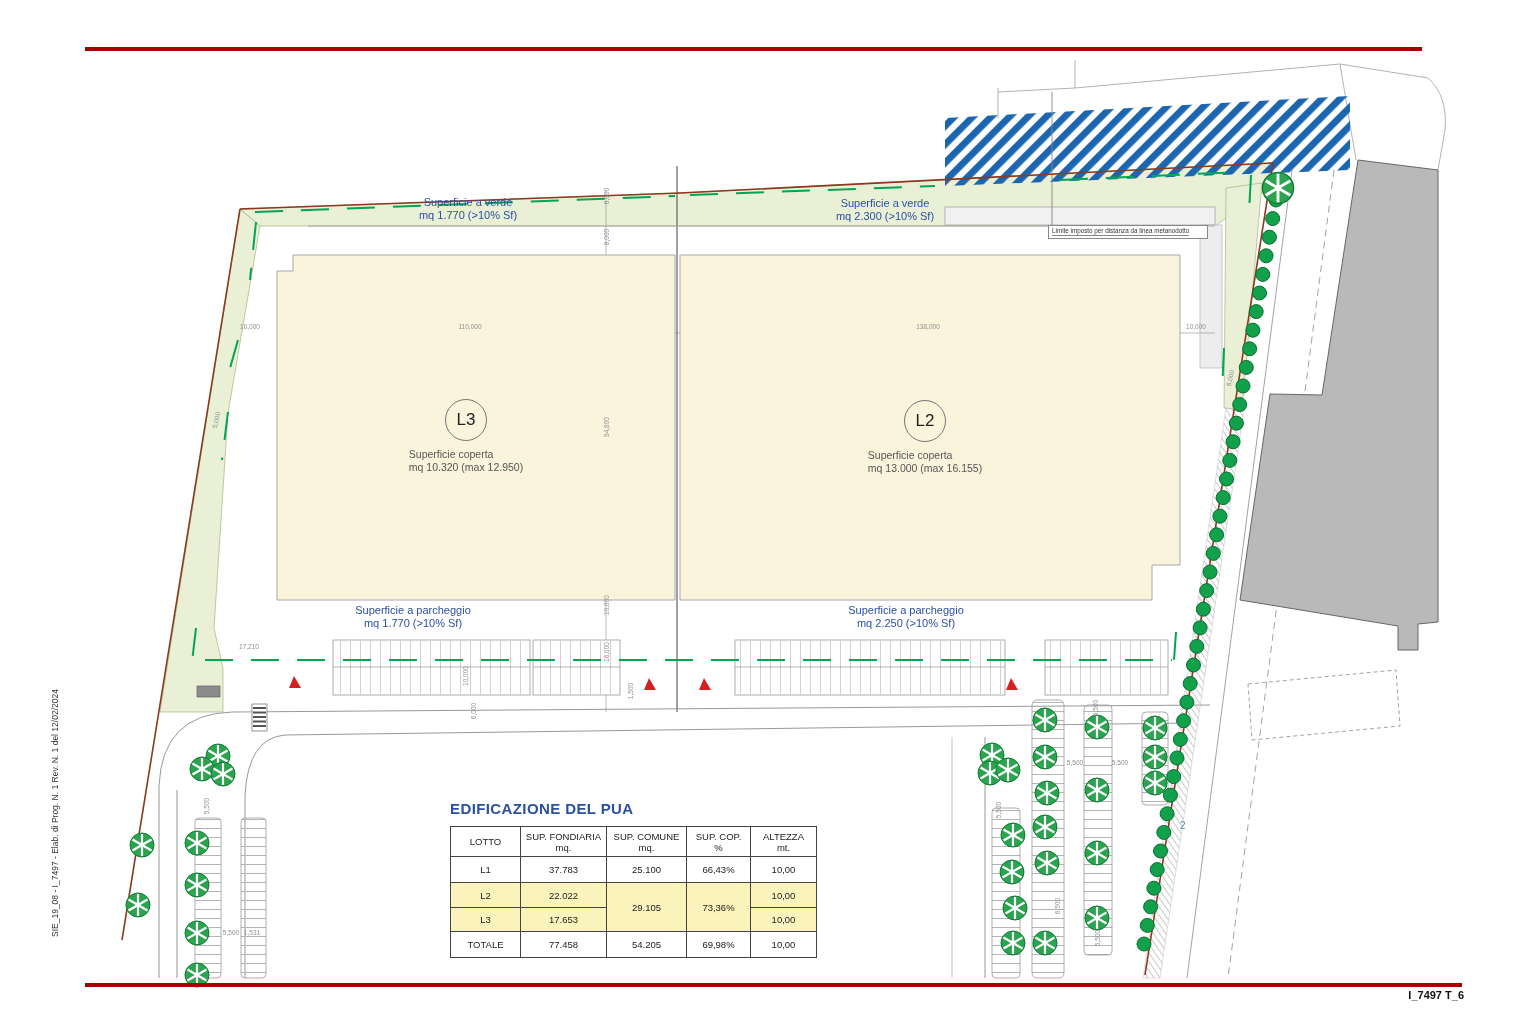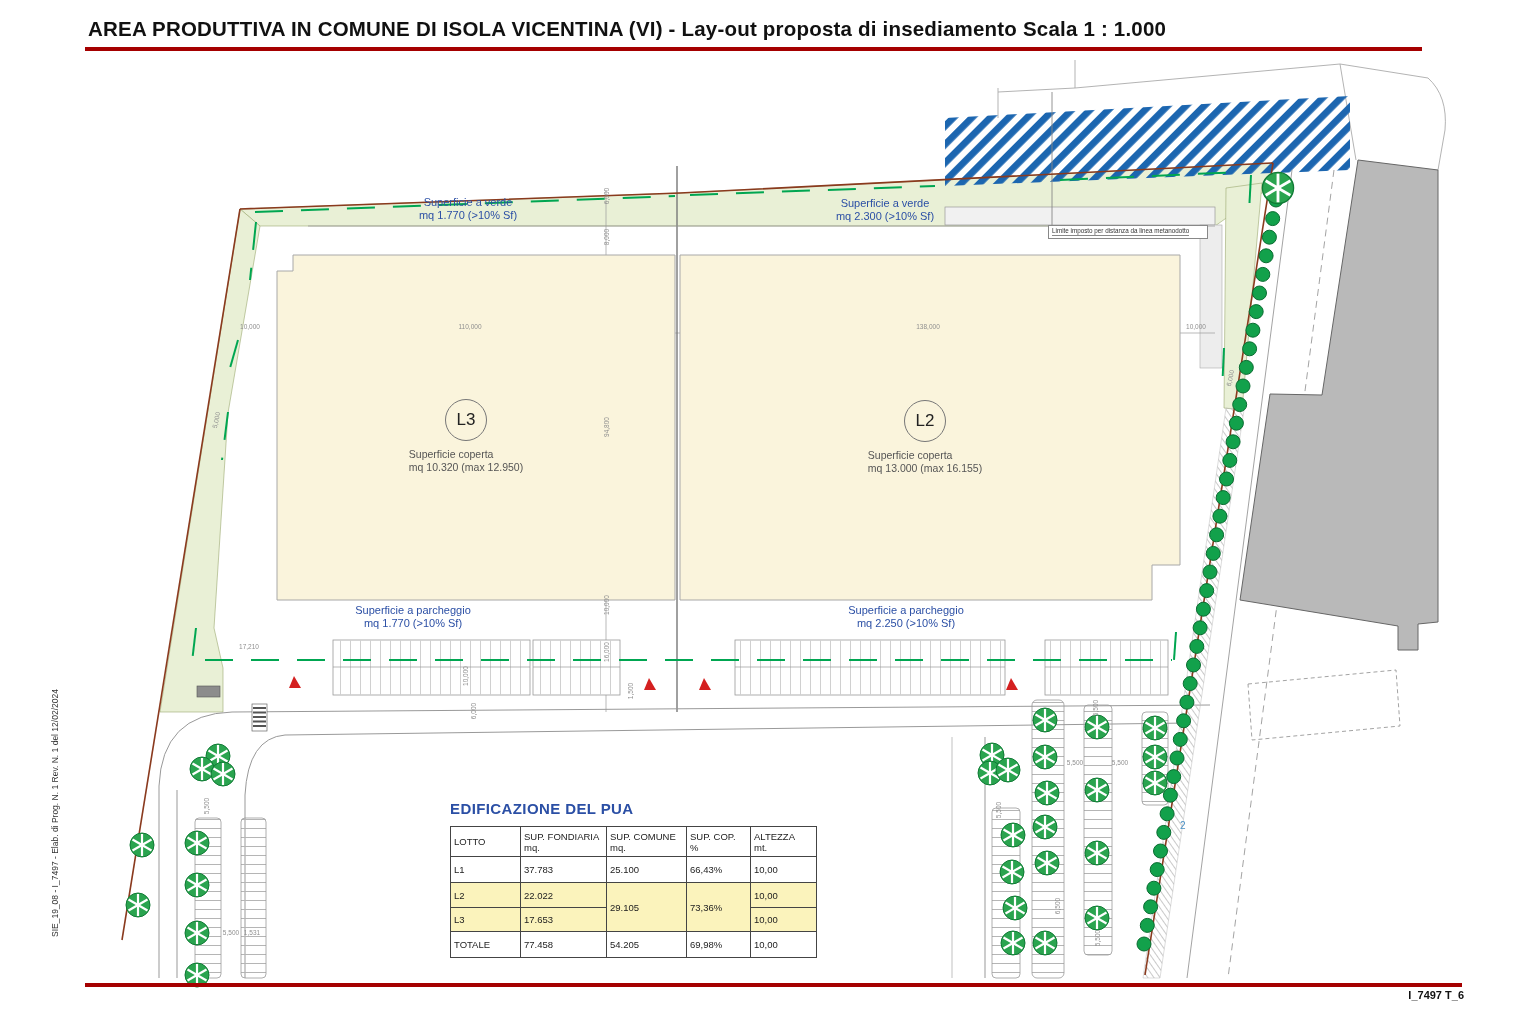--- a/index.html
+++ b/index.html
@@ -22,21 +22,21 @@
               font-size:17px;color:#222;background:transparent;}
   .dim{position:absolute;font-size:6.5px;color:#8f8f8f;white-space:nowrap;}
   .limite-box{position:absolute;left:1048px;top:225px;width:160px;height:14px;
               border:.7px solid #888;background:#fff;font-size:6.3px;color:#333;padding:1px 0 0 3px;box-sizing:border-box;}
   .limite-box span{display:inline-block;border-bottom:1px solid #888;padding-bottom:1px;}
   .road-num{position:absolute;color:#4a90c4;font-size:10px;}
   
   .pua{position:absolute;left:450px;top:800px;width:380px;}
   .pua-title{font-size:15px;font-weight:bold;color:#2b4fa5;letter-spacing:.4px;margin-bottom:9px;}
   table.pua-t{border-collapse:collapse;}
-  table.pua-t td,th{border:1px solid #444;text-align:left;vertical-align:middle;
+  table.pua-t td,th{border:1px solid #444;text-align:center;vertical-align:middle;
        font-size:9.5px;color:#222;font-weight:normal;white-space:pre-line;padding:2px 3px;}
   table.pua-t .hl{background:#fbf3bc;}
   .red-num{color:#e03326;}
 </style>
 </head>
 <body>
 
 <div class="page">
 
   <svg class="plan" width="1536" height="1024" viewBox="0 0 1536 1024">
@@ -360,18 +360,17 @@
           <td>77.458</td>
           <td>54.205</td>
           <td>69,98%</td>
           <td>10,00</td>
         </tr>
       </tbody>
         </table>
     </div>
   </div>
 
-  <div class="abs title">AREA PRODUTTIVA IN COMUNE DI ISOLA VICENTINA (VI) - Lay-out proposta di insediamento Scala 1 : 1.000</div>
   <div class="abs rule" style="left:85px;top:47px;width:1337px;"></div>
   <div class="abs side-note">SIE_19_08 - I_7497 - Elab. di Prog. N. 1 Rev. N. 1 del 12/02/2024</div>
   <div class="abs rule" style="left:85px;top:983px;width:1377px;"></div>
   <div class="abs footer-code">I_7497 T_6</div>
 </div>
 
 </body></html>

